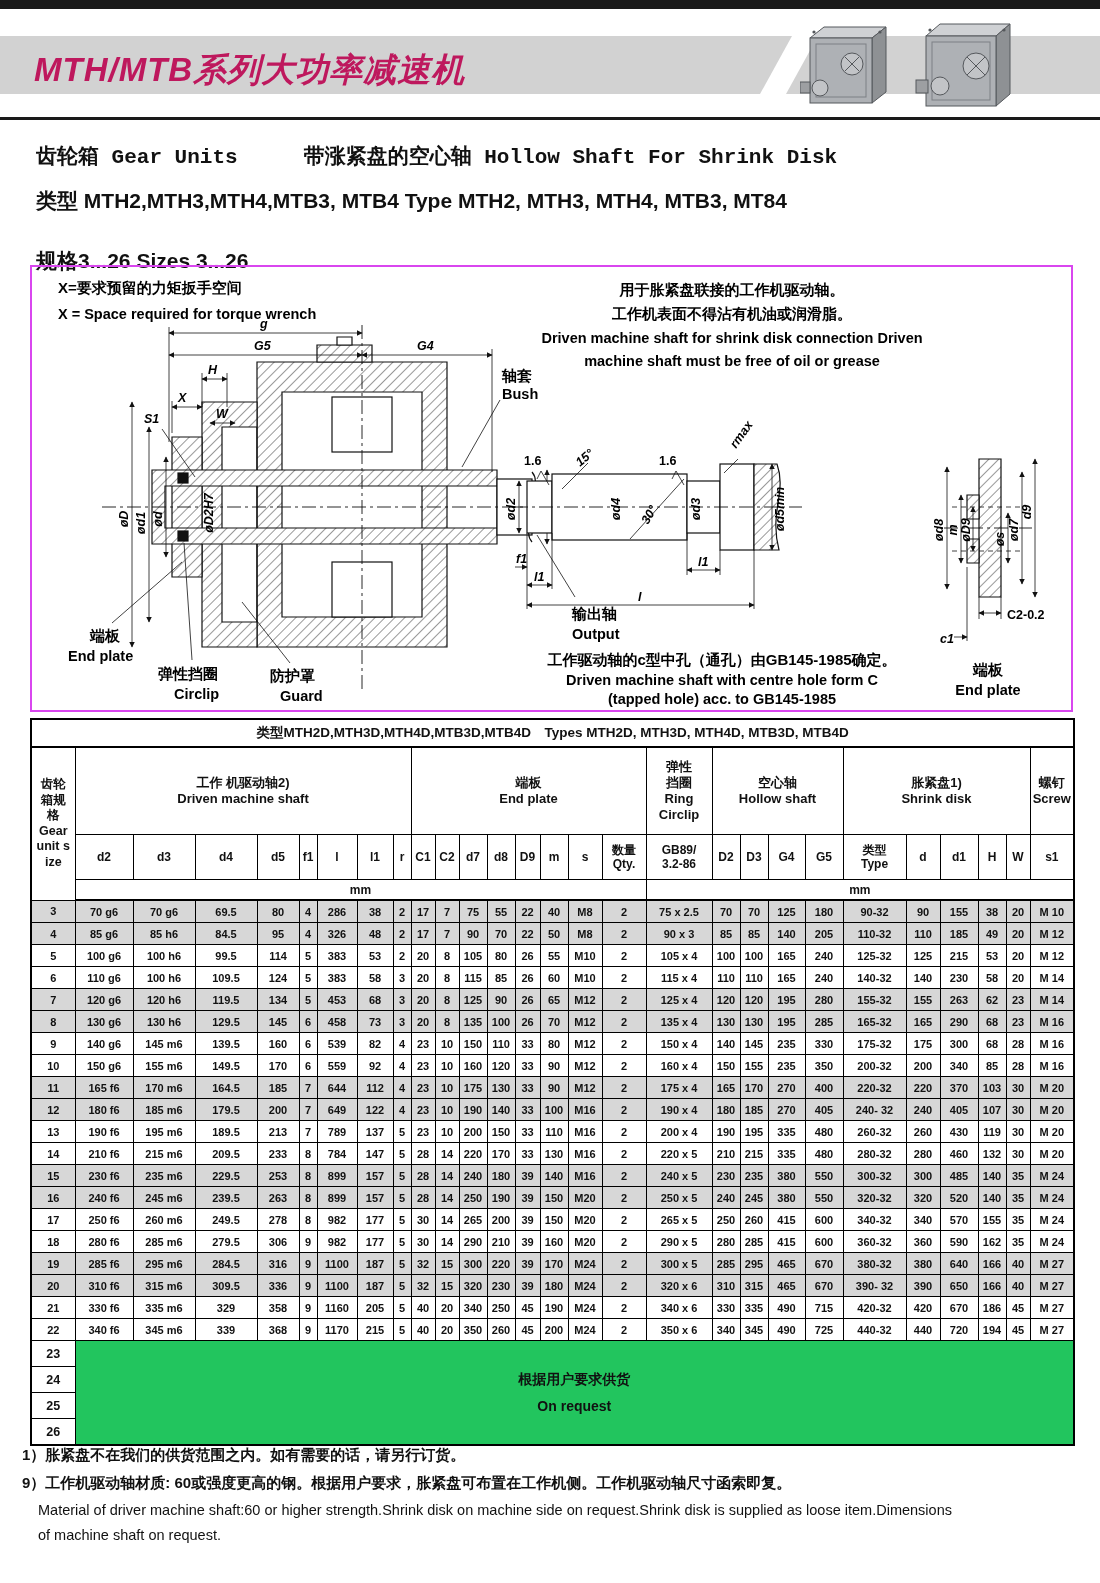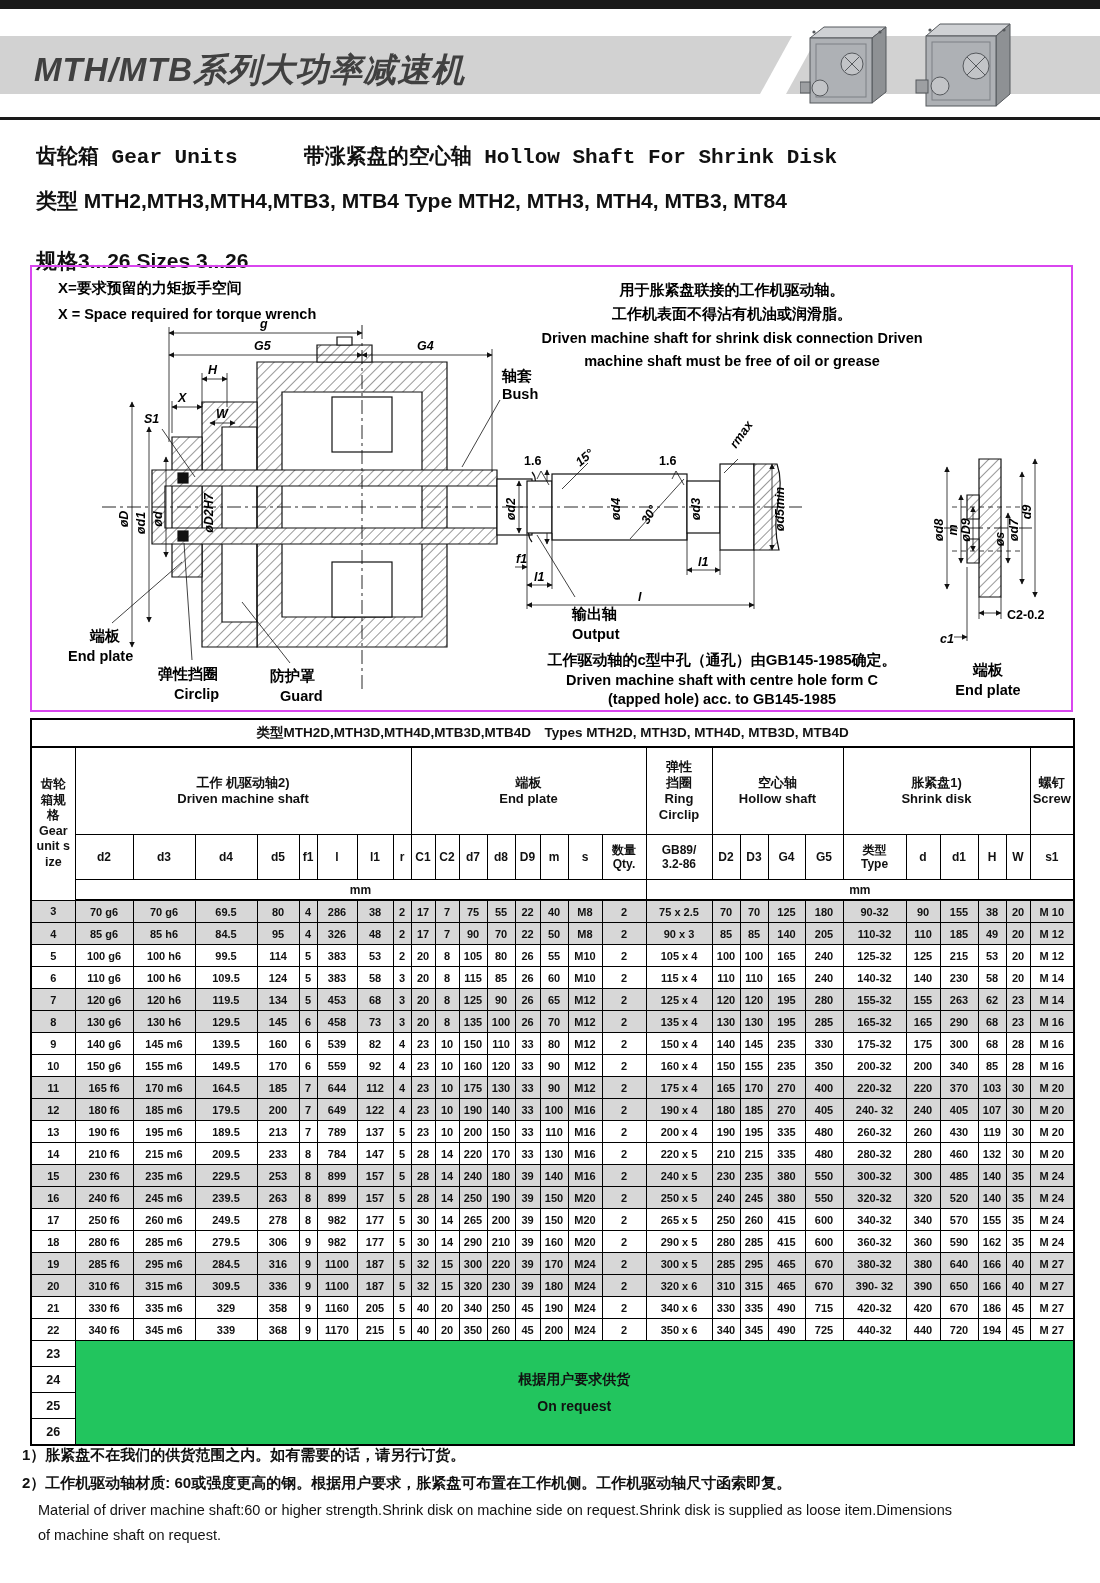--- a/index.html
+++ b/index.html
@@ -6,21 +6,21 @@
   #page{position:relative;width:1100px;height:1583px;background:#fff;overflow:hidden;
         font-family:"Liberation Sans","DejaVu Sans",sans-serif;color:#111;}
   .topbar{position:absolute;left:0;top:0;width:1100px;height:9px;background:#1a1a1a;}
   .band{position:absolute;left:0;top:36px;width:1100px;height:58px;background:#d2d2d2;
         clip-path:polygon(0 0,792px 0,760px 100%,0 100%);}
   .band2{position:absolute;left:0;top:36px;width:1100px;height:58px;background:#d2d2d2;
         clip-path:polygon(818px 0,978px 0,946px 100%,786px 100%);}
   .band3{position:absolute;left:0;top:36px;width:1100px;height:58px;background:#d2d2d2;
         clip-path:polygon(1004px 0,1100px 0,1100px 100%,972px 100%);}
   .banner-title{position:absolute;left:34px;top:48px;font-size:33px;font-weight:bold;
-        font-style:italic;letter-spacing:1px;color:#404040;}
+        font-style:italic;letter-spacing:1px;color:#be185d;}
   .gbimg{position:absolute;left:800px;top:20px;width:225px;height:92px;}
   .rule{position:absolute;left:0;top:117px;width:1100px;height:3px;background:#1a1a1a;}
   .intro{position:absolute;left:36px;top:142px;width:1000px;}
   .intro .l1{display:flex;font-size:21px;font-weight:bold;margin-bottom:17px;font-family:Liberation Mono, monospace;}
   .intro .l1 .a{margin-right:66px;}
   .intro .l2{font-size:21px;font-weight:bold;margin-bottom:32px;}
   .intro .l3{font-size:21px;font-weight:bold;}
   .diag{position:absolute;left:30px;top:265px;width:1043px;height:447px;border:2px solid #d946ef;box-sizing:border-box;}
   .tblwrap{position:absolute;left:30px;top:718px;width:1055px;}
   table{border-collapse:collapse;table-layout:fixed;width:1043px;border:2px solid #000;}
@@ -980,17 +980,17 @@
           </tr>
       <tr class="reqrow">
             <td>26</td>
           </tr>
     </tbody>
   </table>
   </div>
 
   <div class="fnotes">
     <div class="fn-cn">1）胀紧盘不在我们的供货范围之内。如有需要的话，请另行订货。</div>
-    <div class="fn-cn">2）工作机驱动轴材质: 60或强度更高的钢。根据用户要求，胀紧盘可布置在工作机侧。工作机驱动轴尺寸函索即复。</div>
+    <div class="fn-cn">9）工作机驱动轴材质: 60或强度更高的钢。根据用户要求，胀紧盘可布置在工作机侧。工作机驱动轴尺寸函索即复。</div>
     <div class="fn-en">Material of driver machine shaft:60 or higher strength.Shrink disk on machine side on request.Shrink disk is supplied as loose item.Dimensions</div>
     <div class="fn-en">of machine shaft on request.</div>
   </div>
 </div>
 
 </body></html>

